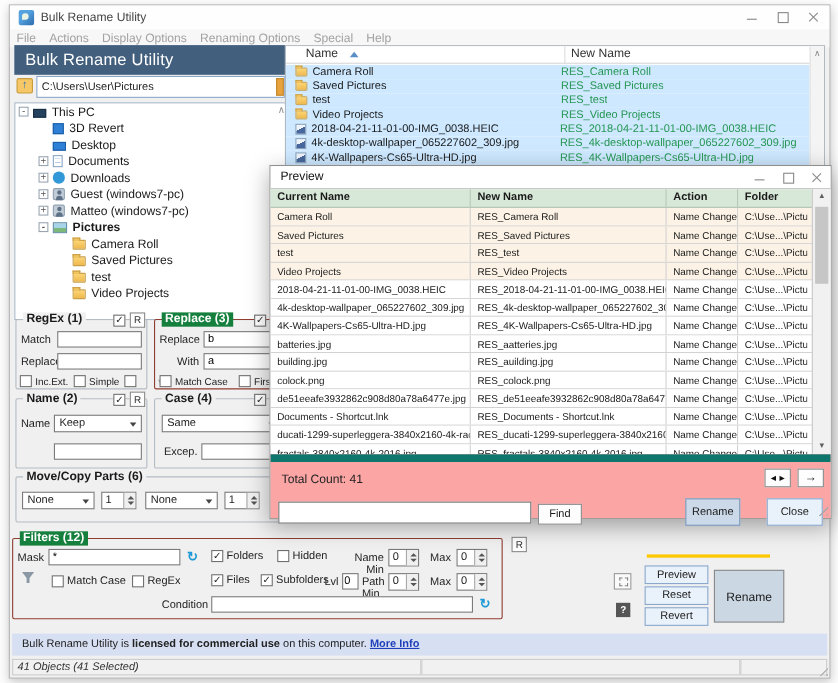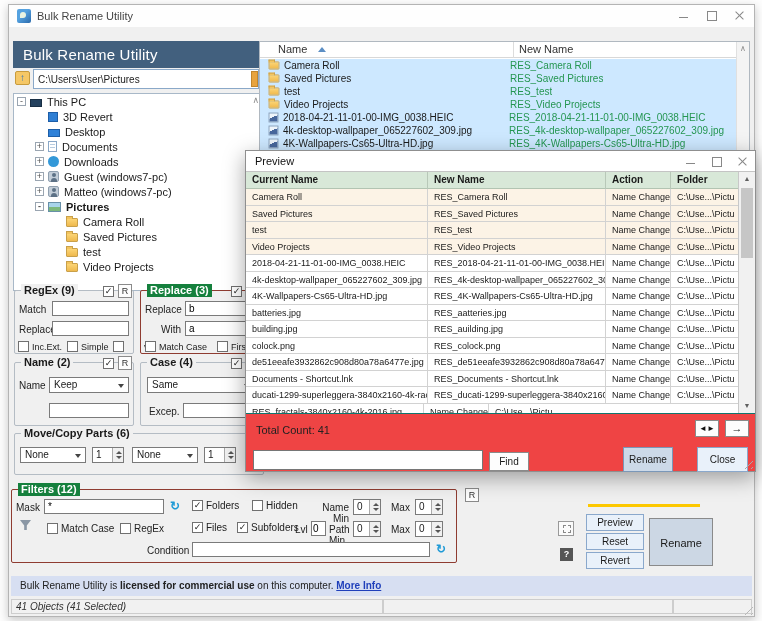--- a/index.html
+++ b/index.html
@@ -111,39 +111,42 @@
   .d-head { position:absolute; left:0; top:0; height:17px; background:#d8e8d8; border-bottom:1px solid #b2c4b2; font-weight:bold; font-size:10px; line-height:16px; }
   .d-head .hcell { position:absolute; top:0; height:17px; padding-left:6px; border-right:1px solid #b8c8b8; white-space:nowrap; overflow:hidden; }
   .d-rows { position:absolute; left:0; top:17px; width:494px; bottom:0; overflow:hidden; }
   .prow { display:flex; height:16.5px; background:#fff; border-bottom:1px solid #d2d2d2; font-size:9px; line-height:16px; white-space:nowrap; }
   .prow.cream { background:#fcf3e6; }
   .pcell { padding-left:6px; border-right:1px solid #d2d2d2; overflow:hidden; flex:none; }
   .pc1 { width:182px; } .pc2 { width:178px; } .pc3 { width:65px; } .pc4 { width:63px; border-right:none; }
   .d-sb { position:absolute; right:0; top:0; width:17px; bottom:0; background:#f1f1f1; border-left:1px solid #c8c8c8; }
   .d-sb .sa { position:absolute; left:0; width:16px; height:14px; text-align:center; font-size:7px; color:#606060; line-height:14px; }
   .d-sb .thumb { position:absolute; left:2px; top:16px; width:12px; height:70px; background:#c6c6c6; }
-  .d-footer { position:absolute; left:0; right:0; top:262px; bottom:0; background:#ef4444; border-top:1px solid #0f766e; }
+  .d-footer { position:absolute; left:0; right:0; top:262px; bottom:0; background:#fca5a5; border-top:7px solid #0f766e; }
   .d-total { position:absolute; left:10px; top:10px; font-size:11px; color:#222; }
   .mini-btn { position:absolute; width:24px; height:17px; background:#fdfdfd; border:1px solid #8a8a8a; text-align:center; font-size:8px; line-height:15px; color:#111; font-weight:bold; }
   .d-find-input { position:absolute; left:7px; top:36px; width:230px; height:20px; border:1px solid #767676; background:#fff; font-family:"Liberation Sans",sans-serif; }
   .d-grip { position:absolute; right:2px; bottom:2px; width:12px; height:12px; background:repeating-linear-gradient(135deg,transparent 0 3px,#a8a8a8 3px 4px); clip-path:polygon(100% 0,100% 100%,0 100%); }
 </style>
 </head>
 <body>
 
 <div id="main-win">
 
   <div class="titlebar">
     <span class="app-ico"></span>
     <span class="title-text">Bulk Rename Utility</span>
     <span class="wbtn wbtn-min" style="right:56px;"></span>
     <span class="wbtn wbtn-max" style="right:28px;"></span>
     <span class="wbtn wbtn-close" style="right:0;"></span>
   </div>
 
+  <div class="menubar">
+    
+  <span class="menu-item">File</span><span class="menu-item">Actions</span><span class="menu-item">Display Options</span><span class="menu-item">Renaming Options</span><span class="menu-item">Special</span><span class="menu-item">Help</span></div>
 
   <div class="brand-band">Bulk Rename Utility</div>
   <div class="addr-row">
     <span class="up-ico">↑</span>
     <input class="addr-input" value="C:\Users\User\Pictures" style="">
     <span class="addr-btn"></span>
   </div>
 
   <div class="tree">
     <div>
@@ -283,21 +286,21 @@
         <div class="frow">
           <span class="ticon" data-icon="img"></span>
           <span class="fname">batteries.jpg</span>
           <span class="fnew">RES_aatteries.jpg</span>
         </div>
       </div>
     <div class="flist-sb">∧</div>
   </div>
 
   <div class="group" style="left:5px; top:285px; width:120px; height:64px;">
-    <span class="g-title">RegEx (9)</span>
+    <span class="g-title">RegEx (1)</span>
     <span class="cb g-cb" style="left:88px;">
         <span class="box on"></span>
       </span>
     <span class="g-r" style="left:103px;">R</span>
     <span class="fld-lbl" style="left:4px; top:13px;">Match</span>
     <input class="tin" style="left: 37px; top: 10px; width: 77px;" value="">
     <span class="fld-lbl" style="left:4px; top:33px;">Replace</span>
     <input class="tin" style="left: 37px; top: 30px; width: 77px;" value="">
     <span class="cb" style="position:absolute; left:3px; top:50px;">
         <span class="box"></span>
@@ -532,20 +535,21 @@
         </div>
 
         <div class="prow">
           <span class="pcell pc1">ducati-1299-superleggera-3840x2160-4k-racing</span>
           <span class="pcell pc2">RES_ducati-1299-superleggera-3840x2160-4k-racing</span>
           <span class="pcell pc3">Name Change</span>
           <span class="pcell pc4">C:\Use...\Pictures\</span>
         </div>
 
         <div class="prow">
+          <span class="pcell pc1">fractals-3840x2160-4k-2016.jpg</span>
           <span class="pcell pc2">RES_fractals-3840x2160-4k-2016.jpg</span>
           <span class="pcell pc3">Name Change</span>
           <span class="pcell pc4">C:\Use...\Pictures\</span>
         </div>
       </div>
     <div class="d-sb">
       <span class="sa" style="top:0;">▲</span>
       <span class="thumb"></span>
       <span class="sa" style="bottom:0;">▼</span>
     </div>

